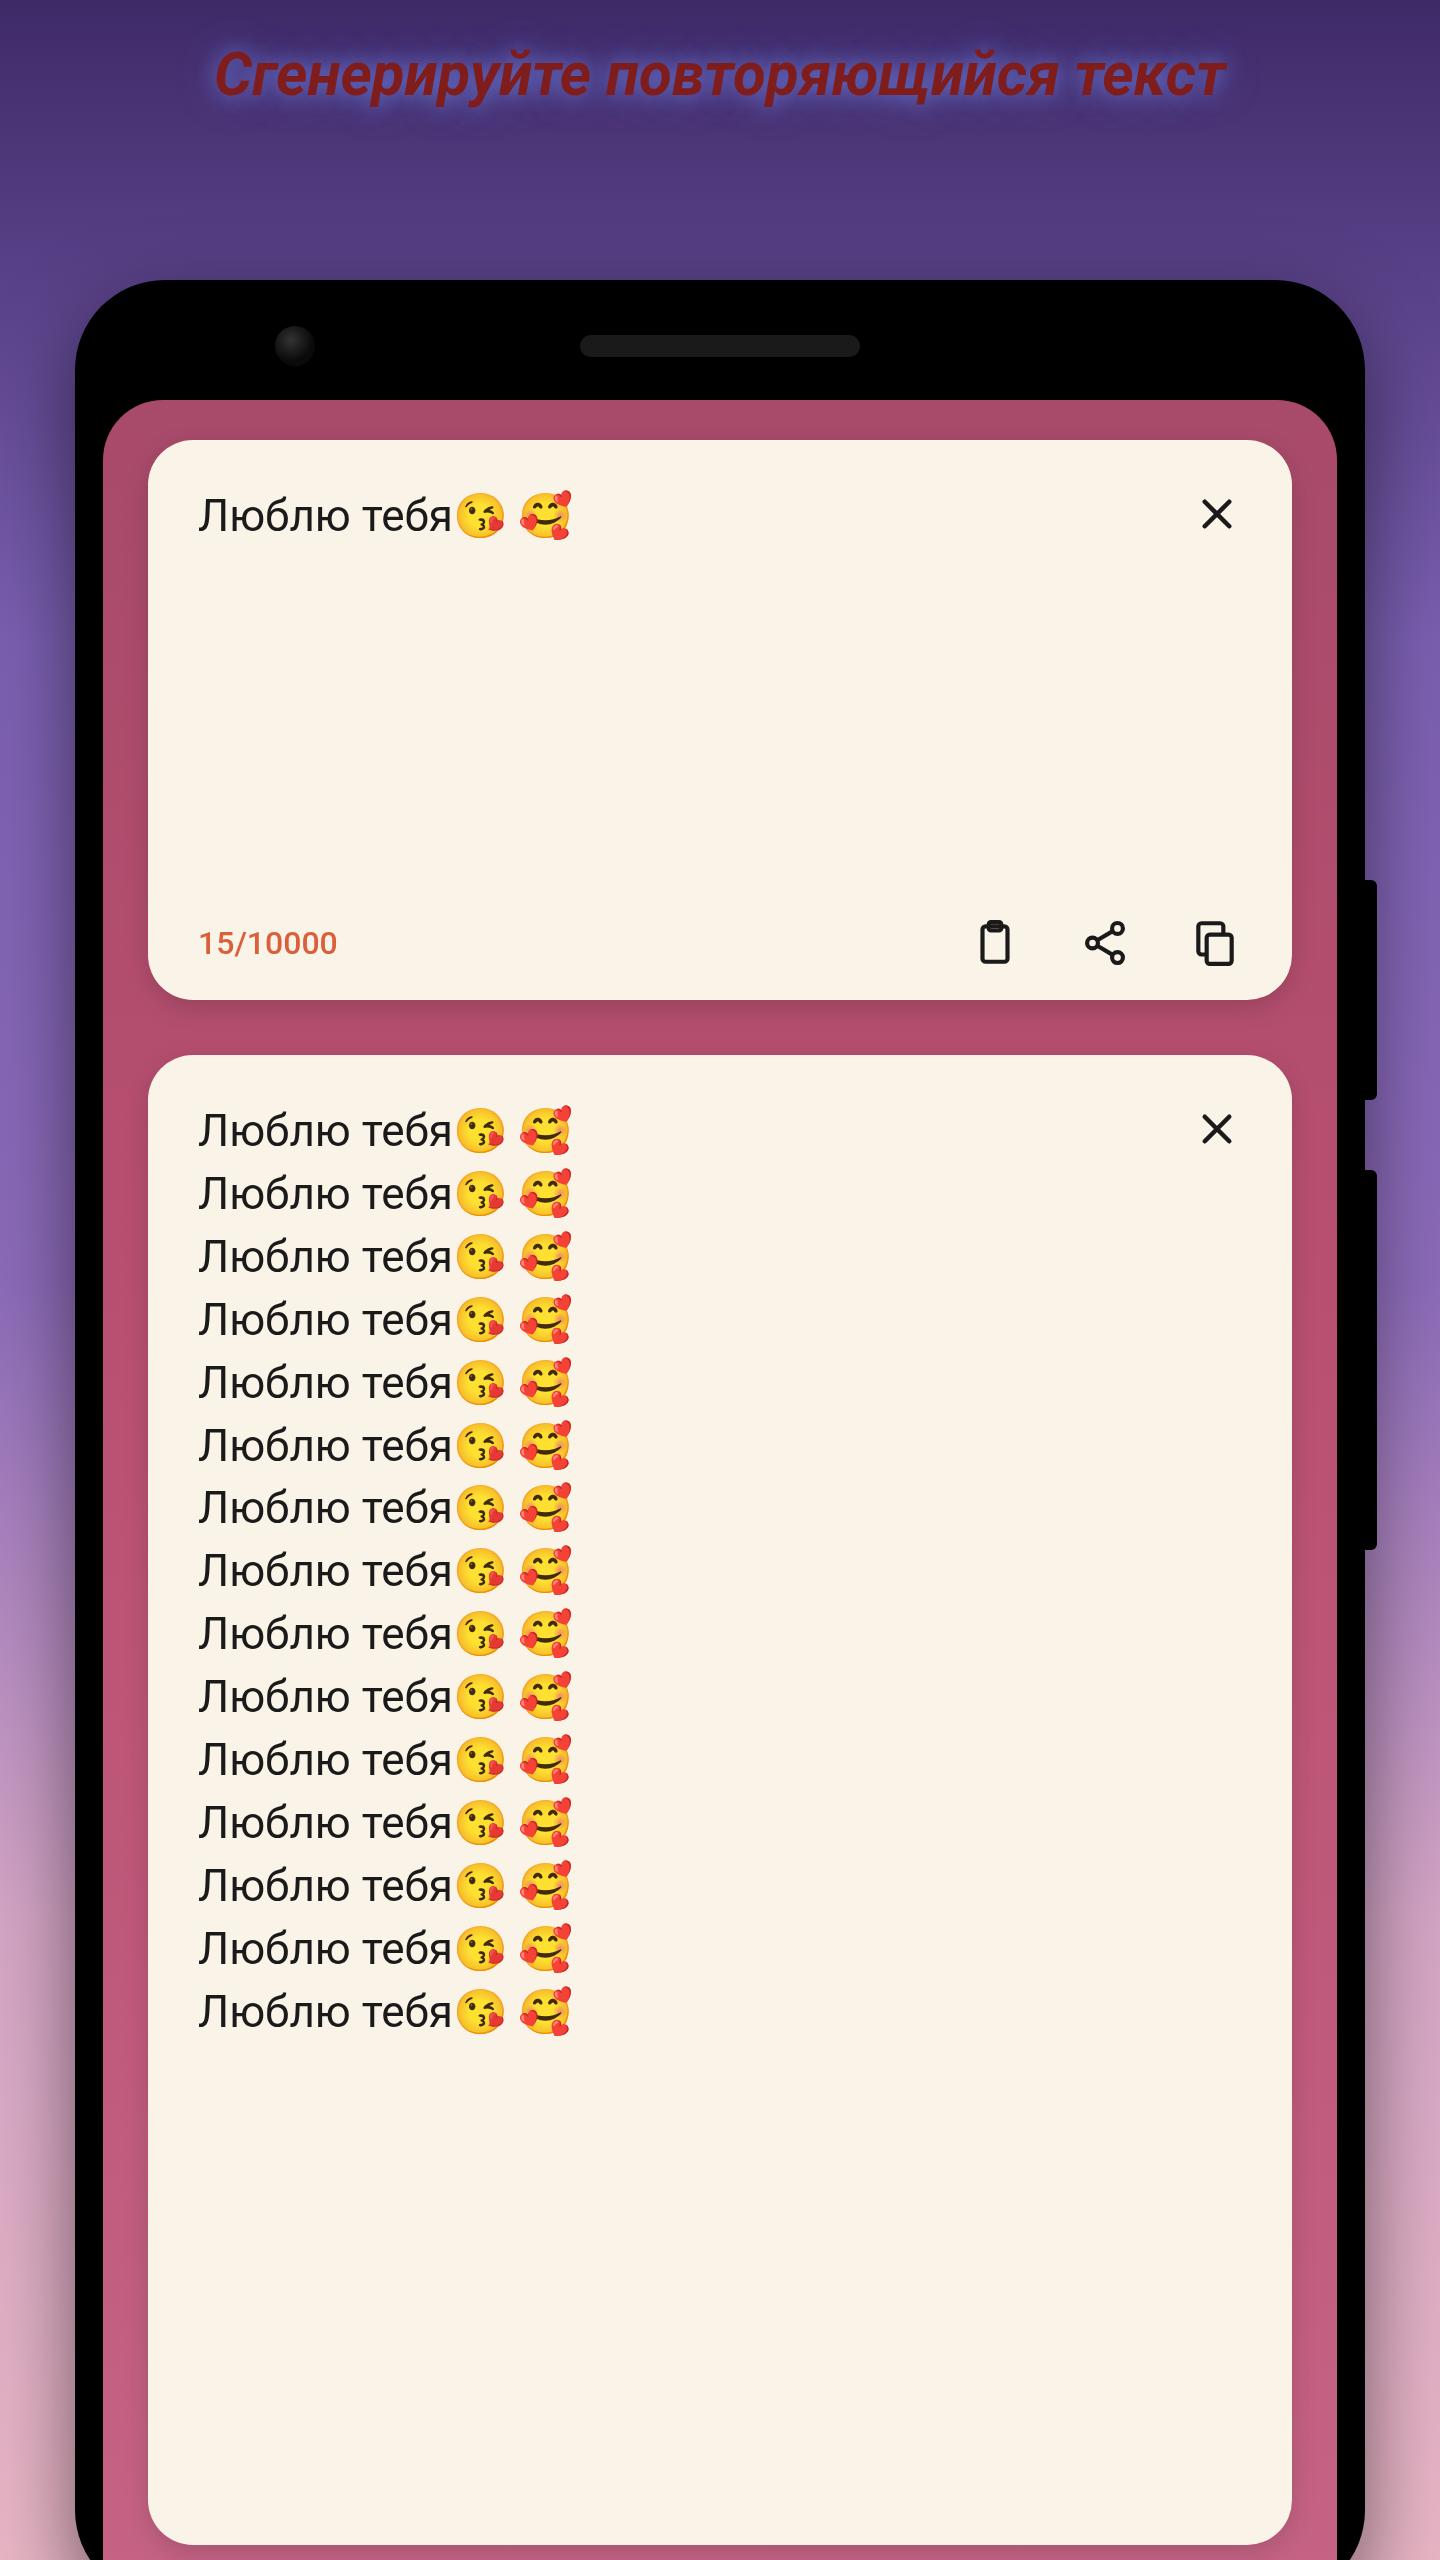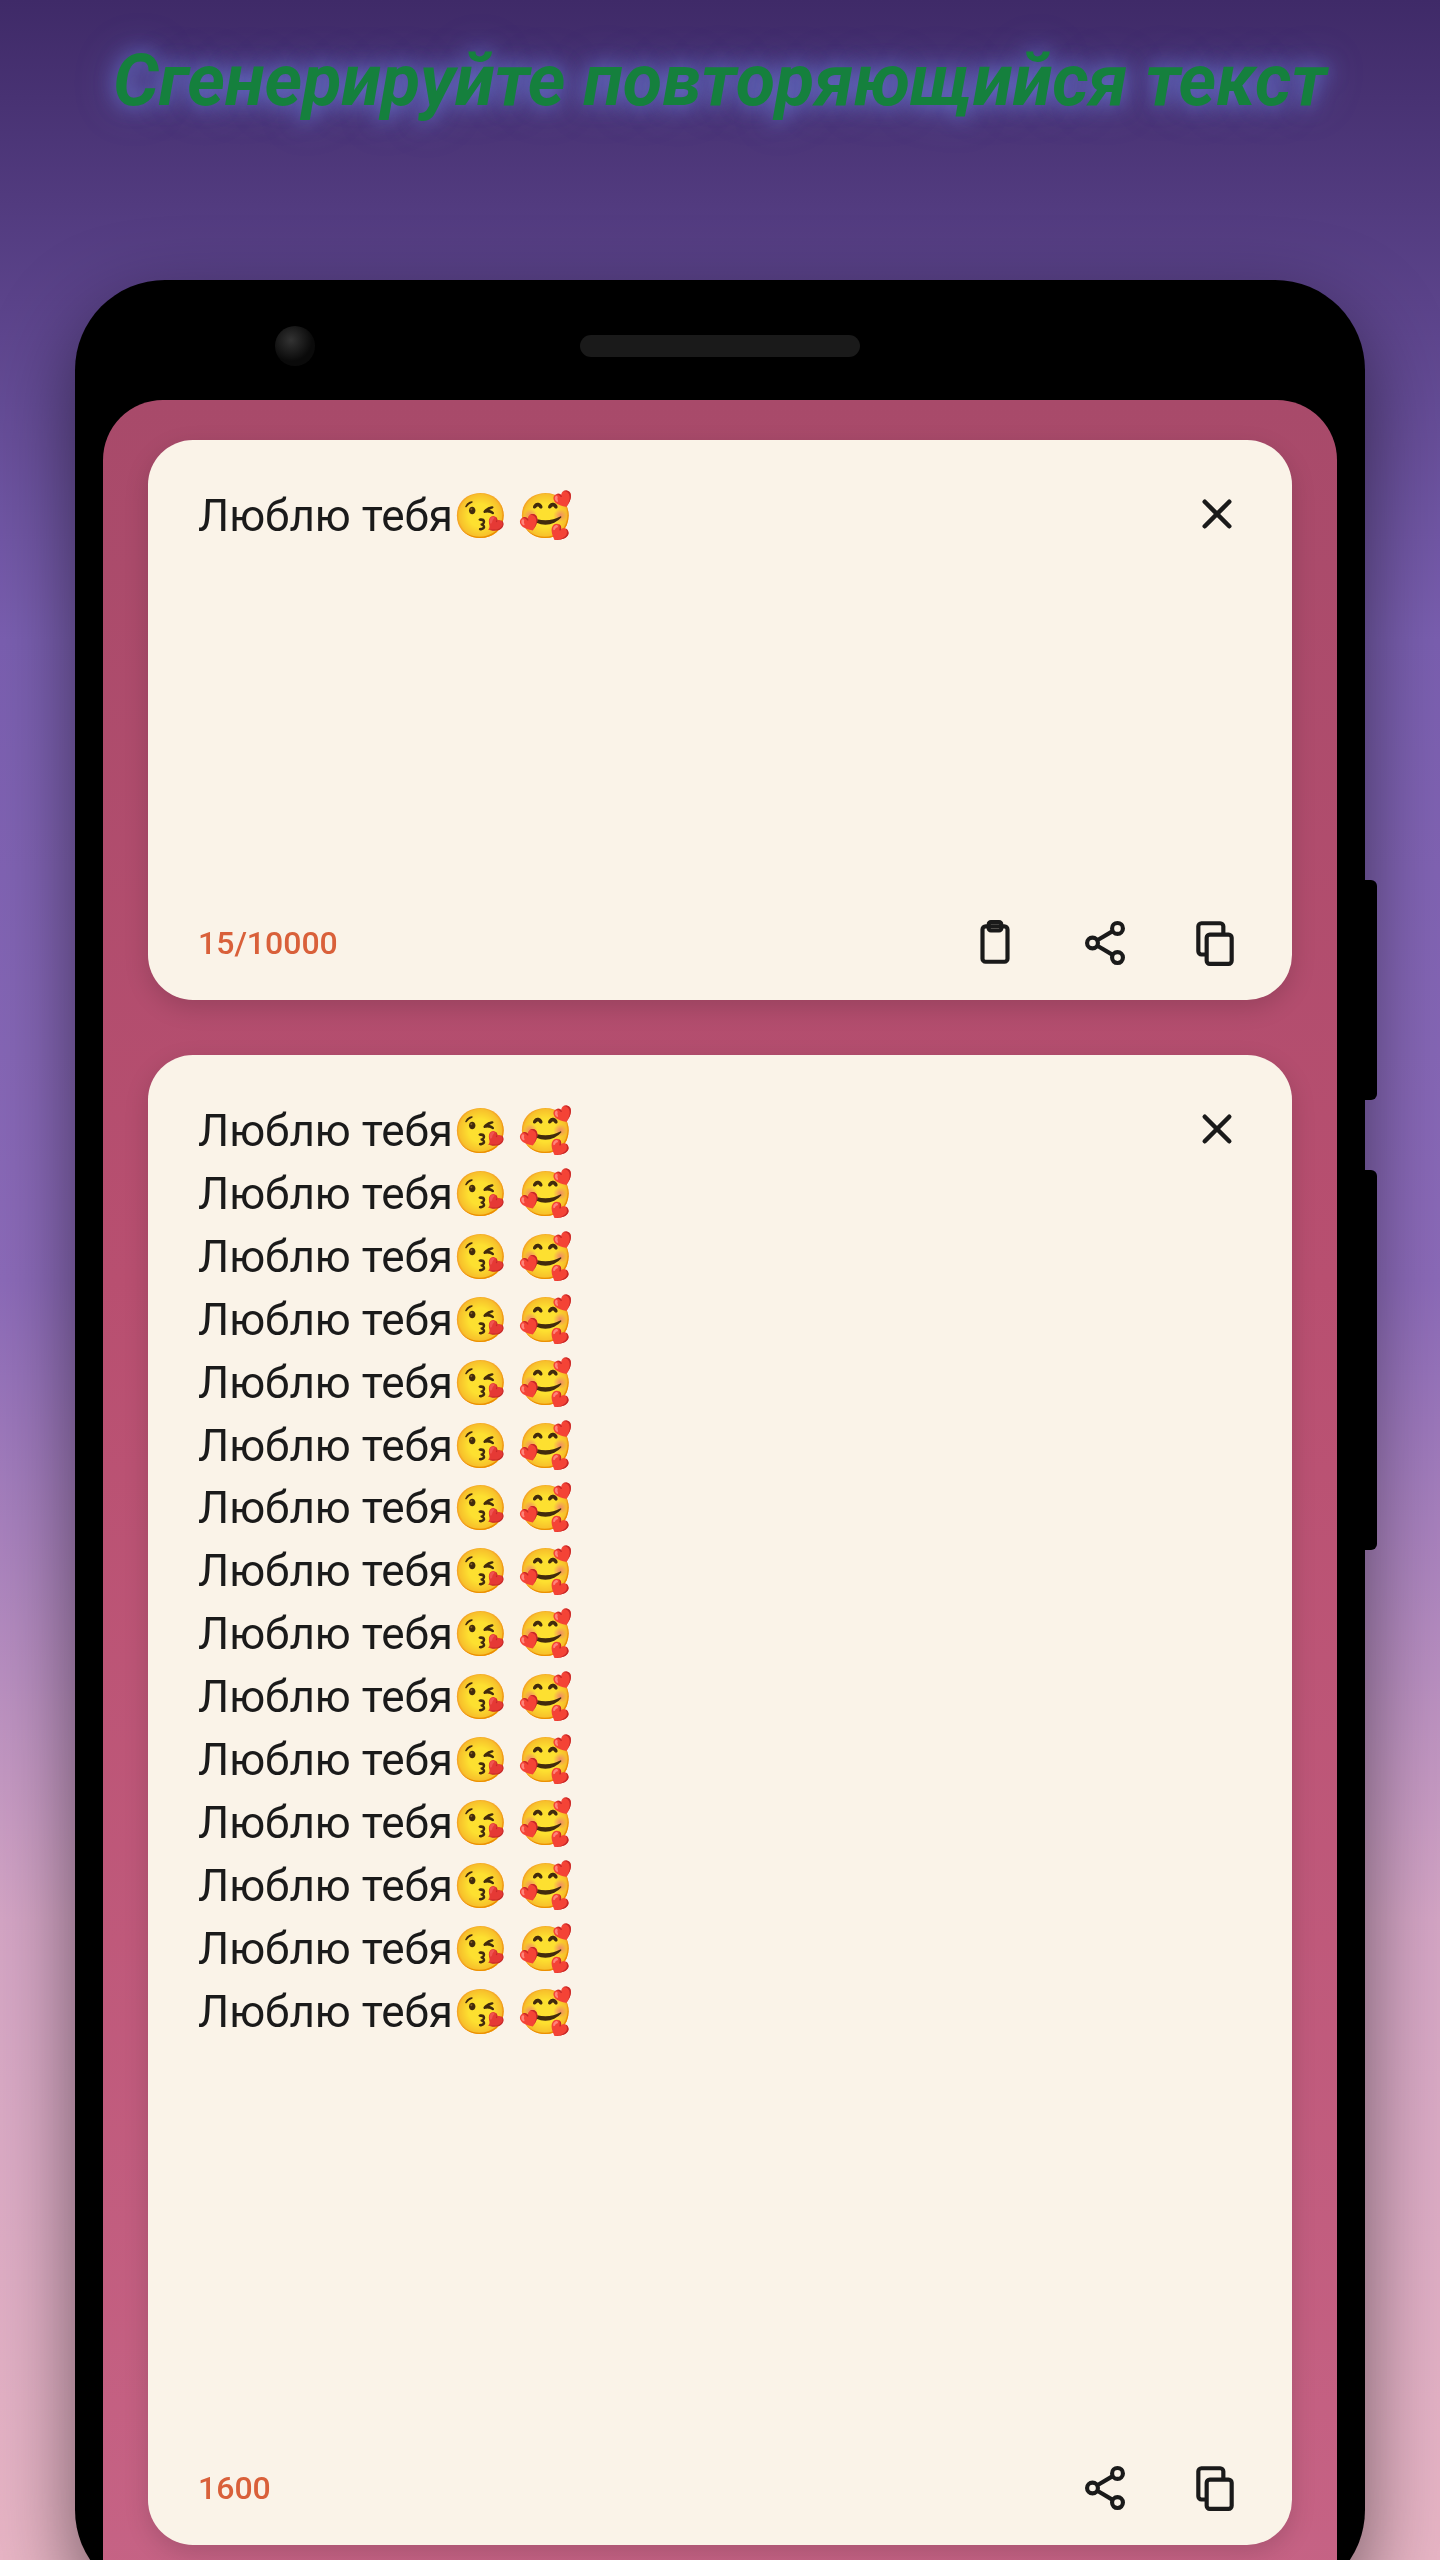--- a/index.html
+++ b/index.html
@@ -7,22 +7,22 @@
   body {
     font-family: -apple-system, BlinkMacSystemFont, "Segoe UI", Roboto, Arial, sans-serif;
     background: linear-gradient(180deg, #3f2a68 0%, #7a5fb0 25%, #8b6ab8 50%, #d4a5c5 75%, #e8b5c5 100%);
     width: 1440px;
     height: 2560px;
     overflow: hidden;
     position: relative;
   }
   .promo-headline {
     text-align: center;
-    color: #15803d;
-    font-size: 72px;
+    color: #7f1d1d;
+    font-size: 60px;
     font-weight: 700;
     font-style: italic;
     line-height: 1.15;
     padding: 40px 40px 30px;
     text-shadow: 0 0 20px rgba(120,150,255,0.6), 0 0 40px rgba(120,150,255,0.4);
   }
   .phone-frame {
     position: absolute;
     left: 75px;
     top: 280px;
@@ -246,36 +246,16 @@
             <div class="output-line">Люблю тебя😘 🥰</div>
             <div class="output-line">Люблю тебя😘 🥰</div>
           </div>
         <div class="close-btn">
           <svg width="42" height="42" viewBox="0 0 24 24" fill="none" stroke="#1a1a1a" stroke-width="2.6" stroke-linecap="round">
             <line x1="5" y1="5" x2="19" y2="19"></line>
             <line x1="19" y1="5" x2="5" y2="19"></line>
           </svg>
         </div>
       </div>
-      <div class="card-footer">
-        <div class="counter">1600</div>
-        <div class="action-row">
-          <div class="action-btn">
-            <svg width="50" height="50" viewBox="0 0 24 24" fill="none" stroke="#1a1a1a" stroke-width="2">
-              <circle cx="18" cy="5" r="2.6"></circle>
-              <circle cx="6" cy="12" r="2.6"></circle>
-              <circle cx="18" cy="19" r="2.6"></circle>
-              <line x1="8.3" y1="10.7" x2="15.7" y2="6.3"></line>
-              <line x1="8.3" y1="13.3" x2="15.7" y2="17.7"></line>
-            </svg>
-          </div>
-          <div class="action-btn">
-            <svg width="50" height="50" viewBox="0 0 24 24" fill="none" stroke="#1a1a1a" stroke-width="2" stroke-linejoin="round">
-              <rect x="8" y="8" width="12" height="14" rx="1.5"></rect>
-              <path d="M16 8 V4 a1.5 1.5 0 0 0 -1.5 -1.5 H5.5 A1.5 1.5 0 0 0 4 4 v12 a1.5 1.5 0 0 0 1.5 1.5 H8"></path>
-            </svg>
-          </div>
-        </div>
-      </div>
     </div>
 
   </div>
 </div>
 
 </body></html>

